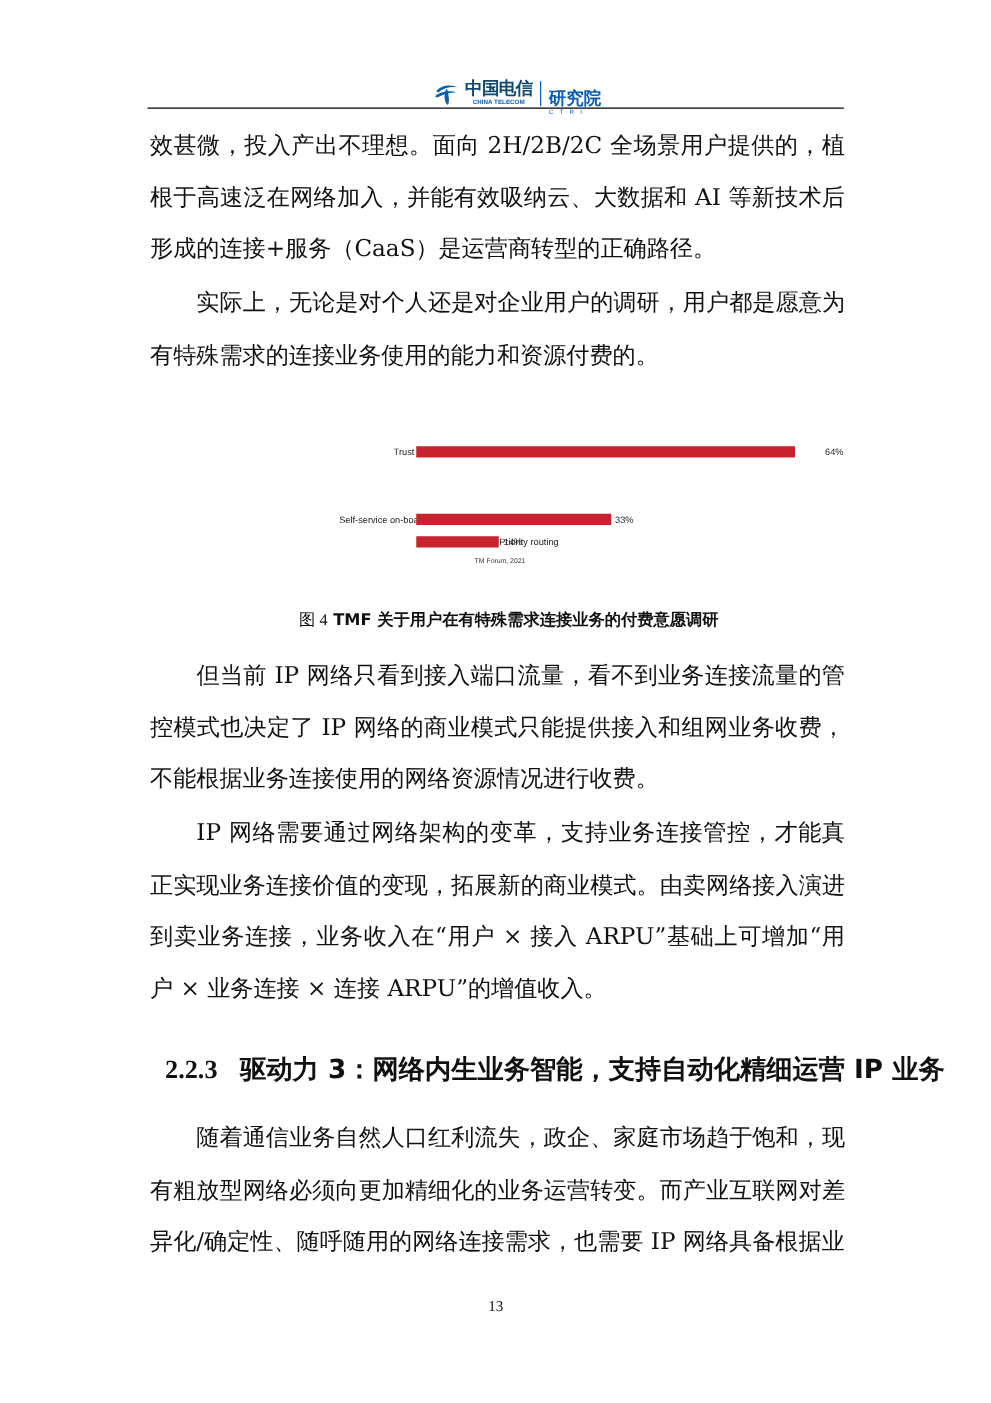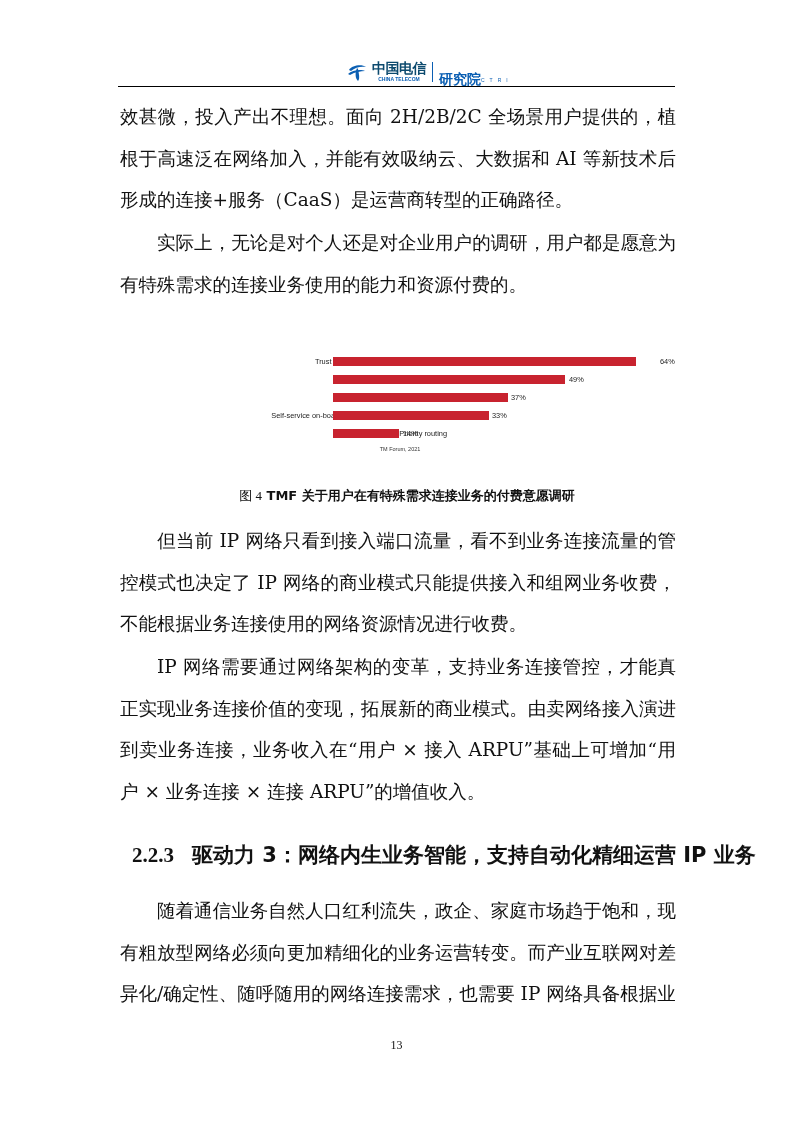--- a/index.html
+++ b/index.html
@@ -4,21 +4,21 @@
 <style>
   html,body{margin:0;padding:0;background:#fff;}
   body{width:793px;height:1122px;position:relative;overflow:hidden;font-family:"DejaVu Serif","Liberation Serif",serif;color:#111;}
   .header{position:absolute;left:0;top:52px;width:793px;height:34px;}
   .logo{position:absolute;left:346px;top:4px;display:flex;align-items:center;}
   .logo-mark{width:22px;height:22px;position:relative;}
   .logo-cn{margin-left:4px;display:flex;flex-direction:column;align-items:center;}
   .logo-cn .cn{font-family:"DejaVu Sans",sans-serif;font-size:14px;font-weight:bold;color:#0c4a6e;line-height:15px;letter-spacing:-0.5px;}
   .logo-cn .en{font-family:"Liberation Sans",sans-serif;font-size:5px;font-weight:bold;color:#0b5fb3;line-height:6px;}
   .logo-sep{width:1px;height:20px;background:#0b5fb3;margin:0 6px;}
-  .logo-ctri{display:flex;flex-direction:row;align-items:center;margin-top:16px;}
+  .logo-ctri{display:flex;flex-direction:column;align-items:flex-start;margin-top:16px;}
   .logo-ctri .cn{font-family:"DejaVu Sans",sans-serif;font-size:14px;font-weight:bold;color:#0b5fb3;line-height:15px;}
   .logo-ctri .en{font-family:"Liberation Sans",sans-serif;font-size:5px;color:#0b5fb3;letter-spacing:5px;line-height:6px;}
   .header-rule{position:absolute;left:118px;top:34px;width:557px;height:1px;background:#000;}
   .para{position:absolute;left:120px;width:556px;font-size:18.5px;line-height:41.5px;text-align:justify;}
   .para .indent{display:inline-block;width:37px;}
   .chart{position:absolute;left:120px;top:330px;width:560px;height:130px;}
   .chart-title{position:absolute;left:0;width:560px;top:7px;text-align:center;font-family:"Liberation Sans",sans-serif;font-size:9.5px;color:#222;}
   .row{position:absolute;left:0;height:12px;width:560px;}
   .row-label{position:absolute;right:233px;top:0;font-family:"Liberation Sans",sans-serif;font-size:7.4px;color:#222;white-space:nowrap;line-height:12px;}
   .row-bar{position:absolute;left:213px;top:1px;height:9px;background:#c8232f;}
@@ -63,30 +63,20 @@
   <span class="indent"></span><span>实际上，无论是对个人还是对企业用户的调研，用户都是愿意为有特殊需求的连接业务使用的能力和资源付费的。</span>
 </div>
 
 <div class="chart">
 
   <div class="row" style="top:26px;">
     <span class="row-label">Trust services (privacy, security, identity)</span>
     <div class="row-bar" style="width:303px;"></div>
     <span class="row-val" style="left:518px;padding-left:22px;">64%</span>
   </div>
-  <div class="row" style="top:44px;">
-    <span class="row-label">Guaranteed bandwidth</span>
-    <div class="row-bar" style="width:232px;"></div>
-    <span class="row-val" style="left:449px;">49%</span>
-  </div>
-  <div class="row" style="top:62px;">
-    <span class="row-label">Guaranteed latency</span>
-    <div class="row-bar" style="width:175px;"></div>
-    <span class="row-val" style="left:391px;">37%</span>
-  </div>
   <div class="row" style="top:80px;">
     <span class="row-label">Self-service on-boarding, policy, performance visibility</span>
     <div class="row-bar" style="width:156px;"></div>
     <span class="row-val" style="left:372px;">33%</span>
   </div>
   <div class="row" style="top:98px;">
     <span class="row-label">Priority routing</span>
     <div class="row-bar" style="width:66px;"></div>
     <span class="row-val" style="left:283px;">14%</span>
   </div>

